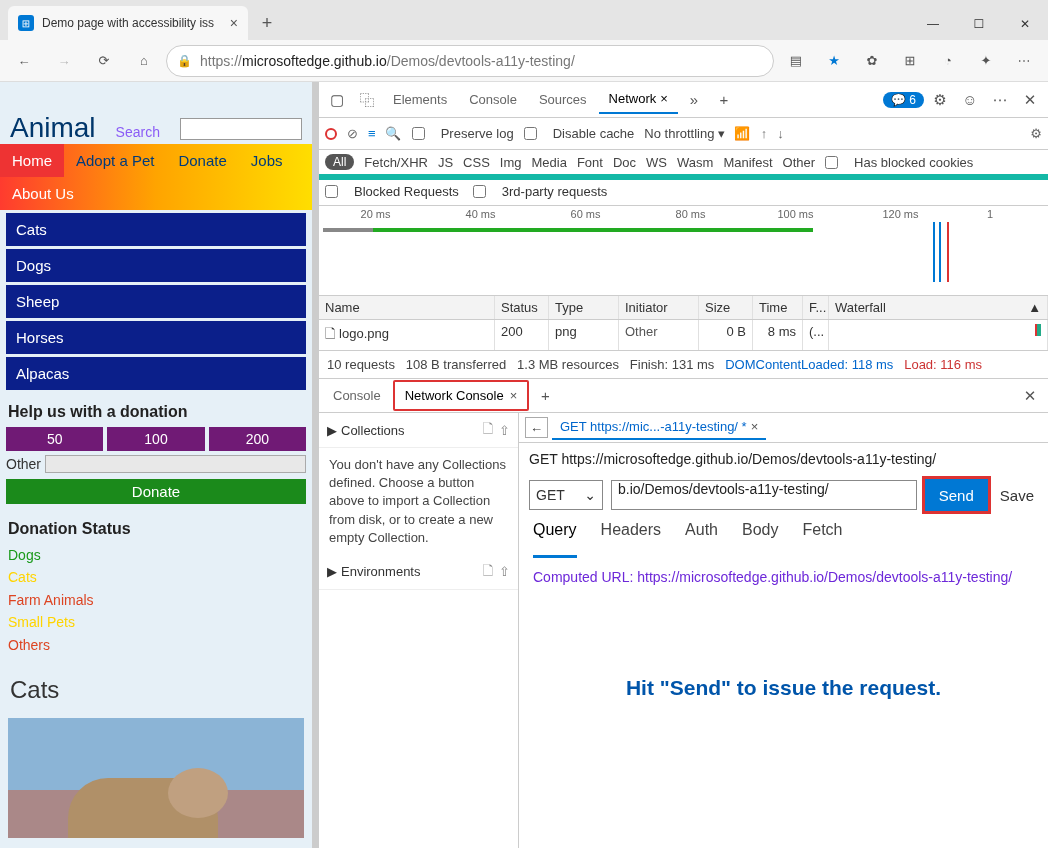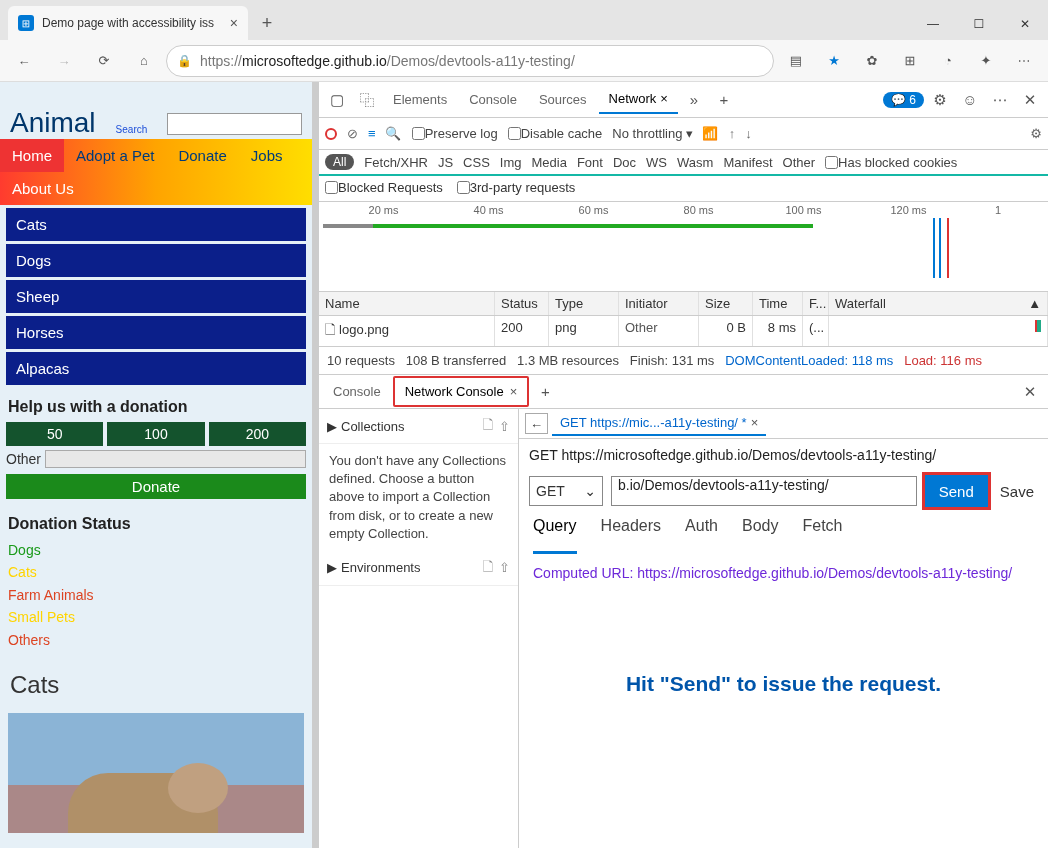--- a/index.html
+++ b/index.html
@@ -25,32 +25,32 @@
 .addr .url .dark { color: #222; }
 .tb-right { display:flex; align-items:center; gap: 2px; }
 
 
 .content { display: flex; height: calc(848px - 40px - 42px); }
 
 
 .page { width: 318px; background: #e6f0f7; overflow: hidden; position: relative; border-right: 6px solid #ccc; }
 .page-scroll { position:absolute; right:-6px; top:0; width:6px; height:60px; background:#bbb; border-radius:3px; }
 .page-header { padding: 6px 10px 0 10px; color: #00366b; font-size: 28px; font-weight: 400; display:flex; align-items:flex-end; gap:20px;}
-.page-header .search-lbl { font-size: 10px; color:#1d4ed8; margin-bottom:4px;margin-top:36px; }
+.page-header .search-lbl { font-size: 14px; color:#8b5cf6; margin-bottom:4px;margin-top:36px; }
 .page-header .search-box { flex:1; height:22px; background:#fff; border:1px solid #999; margin-bottom:4px; }
 .navgrad { background: linear-gradient(90deg, #ff3b2f 0%, #ffa400 50%, #ffde00 100%); padding: 0; }
 .navrow { display:flex; }
 .navitem { padding: 8px 12px; color: #fff; font-size: 15px; }
 .navitem.home { background: #e33; }
 .navitem.other { color: #003b7a; }
 .catlist { margin: 2px 6px; }
 .catitem { background: #0b1f8a; color:#fff; padding: 8px 10px; margin: 3px 0; font-size: 15px; }
 .don-head { padding: 10px 8px 6px 8px; font-weight: 600; font-size: 16px; color:#222; }
 .don-btns { display:flex; gap:4px; padding: 0 6px; }
-.don-btn { flex:1; background:#14532d; color:#fff; text-align:center; padding:4px 0; font-size:14px; }
+.don-btn { flex:1; background:#701a75; color:#fff; text-align:center; padding:4px 0; font-size:14px; }
 .don-other { display:flex; align-items:center; gap:4px; padding: 4px 6px; font-size:14px; }
 .don-other input { flex:1; height:18px; border:1px solid #aaa; background:#e8e8e8; }
 .don-submit { margin: 2px 6px; background:#1b8a1b; color:#fff; text-align:center; padding:4px 0; font-size:15px; }
 .status-head { padding: 14px 8px 6px 8px; font-weight:600; font-size:16px; color:#222; }
 .status-list { padding: 0 8px; font-size:14px; line-height:1.6; }
 .st-green { color:#1a9a1a; } .st-yellow { color:#ffd400; } .st-red { color:#d42; }
 .cats-head { padding: 20px 10px 6px 10px; font-size: 24px; color:#333; }
 .cat-img { margin: 8px; height: 120px; background: linear-gradient(#8bb4d6 60%, #a88 60%); position:relative; overflow:hidden; }
 .cat-shape { position:absolute; bottom:0; left:60px; width:150px; height:60px; background:#b09068; border-radius: 40px 40px 0 0; }
 .cat-head { position:absolute; bottom:20px; left:160px; width:60px; height:50px; background:#c0a080; border-radius:50%; }
@@ -60,33 +60,33 @@
 .dt-tabs { height: 36px; display:flex; align-items:center; border-bottom: 1px solid #ccc; padding: 0 4px; gap: 2px; }
 .dt-tab { padding: 6px 10px; color:#666; font-size:13px; display:flex; align-items:center; gap:4px; }
 .dt-tab.active { color:#000; border-bottom: 2px solid #0078d4; }
 .dt-tabs .sp { flex:1; }
 .dt-badge { background:#0078d4; color:#fff; border-radius:10px; padding:1px 8px; font-size:12px; display:flex; align-items:center; gap:3px; }
 .dt-icon { width:28px; text-align:center; color:#555; font-size:15px; }
 
 .dt-toolbar { height: 32px; display:flex; align-items:center; border-bottom:1px solid #ccc; padding: 0 6px; gap: 10px; font-size:13px; color:#444; }
 .dt-toolbar .rec { width:12px; height:12px; border:2px solid #d33; border-radius:50%; }
 .dt-toolbar .ico { color:#666; }
-.chk { display:flex; align-items:center; gap:0; }
+.chk { display:flex; align-items:center; gap:16px; }
 .chk input { width:13px; height:13px; }
 
 .dt-filter { height: 30px; display:flex; align-items:center; padding: 0 6px; gap: 14px; border-bottom:1px solid #eee; font-size:13px; }
 .dt-filter input.flt { width:170px; height:20px; border:1px solid #ccc; padding:0 4px; color:#888; }
 
-.dt-types { padding: 4px 6px; display:flex; flex-wrap:wrap; align-items:center; gap: 10px; font-size:13px; color:#444; border-bottom:2px solid #14b8a6; }
+.dt-types { padding: 4px 6px; display:flex; flex-wrap:wrap; align-items:center; gap: 10px; font-size:13px; color:#444; border-bottom:6px solid #14b8a6; }
 .dt-types .pill { background:#555; color:#fff; border-radius:9px; padding:1px 8px; font-size:12px; }
 
 .dt-blocked { padding: 4px 6px 6px 6px; display:flex; gap: 14px; font-size:13px; border-bottom:1px solid #ccc; }
 
 .timeline { height: 90px; border-bottom:1px solid #ccc; position:relative; }
-.tl-ticks { display:flex; font-size:11px; color:#666; padding: 2px 12px; }
+.tl-ticks { display:flex; font-size:11px; color:#666; padding: 2px 4px; }
 .tl-ticks span { width: 105px; text-align:center; }
 .tl-body { position:relative; height: 60px; }
 .tl-bar-green { position:absolute; top:6px; left:4px; height:4px; width:490px; background:#2a2; }
 .tl-bar-gray { position:absolute; top:6px; left:4px; height:4px; width:50px; background:#888; }
 .tl-line-b { position:absolute; top:0; bottom:0; width:2px; background:#0078d4; }
 .tl-line-r { position:absolute; top:0; bottom:0; width:2px; background:#d33; }
 
 .net-table { border-bottom:1px solid #ccc; font-size:13px; }
 .net-head, .net-row { display:flex; }
 .net-head { background:#f3f3f3; border-bottom:1px solid #ccc; }

